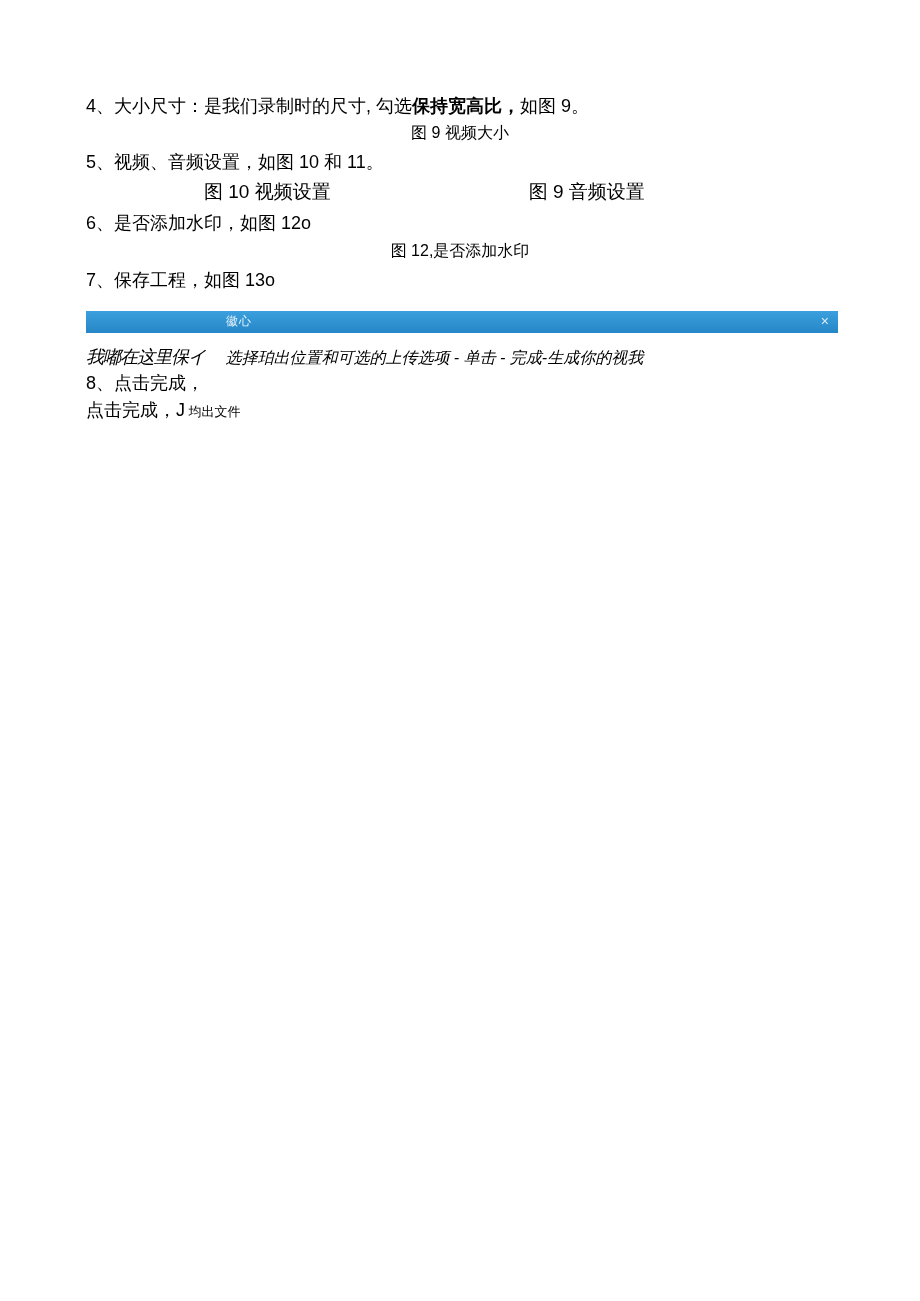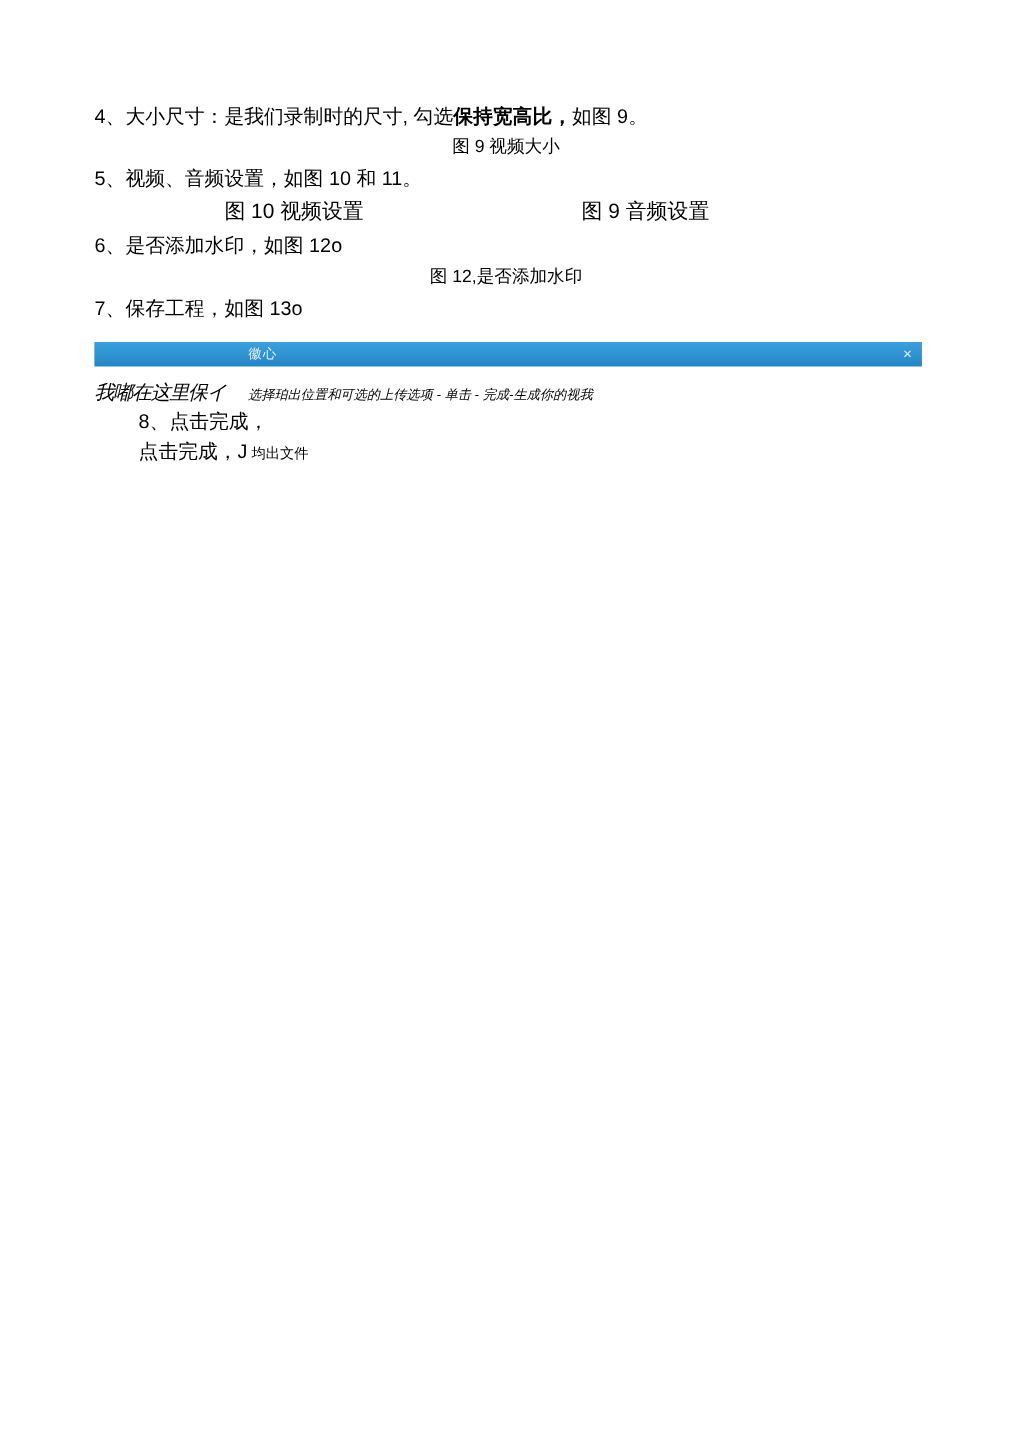--- a/index.html
+++ b/index.html
@@ -63,27 +63,26 @@
       align-items: baseline;
       margin-top: 12px;
       font-style: italic;
     }
     .row-after-bar .left-text {
       font-size: 18px;
       letter-spacing: -1px;
       margin-right: 20px;
     }
     .row-after-bar .sub-text {
-      font-size: 12px;
+      font-size: 16px;
     }
     .mixed-line {
       font-size: 18px;
       line-height: 1.4;
       margin-top: 2px;
-      margin-left: 40px;
     }
     .mixed-line .tiny { font-size: 13px; }
   </style>
 </head>
 <body>
 
 <div class="content">
   <p class="line">
     <span>4、大小尺寸：是我们录制时的尺寸, 勾选</span><span class="bold">保持宽高比，</span><span>如图 9。</span>
   </p>

